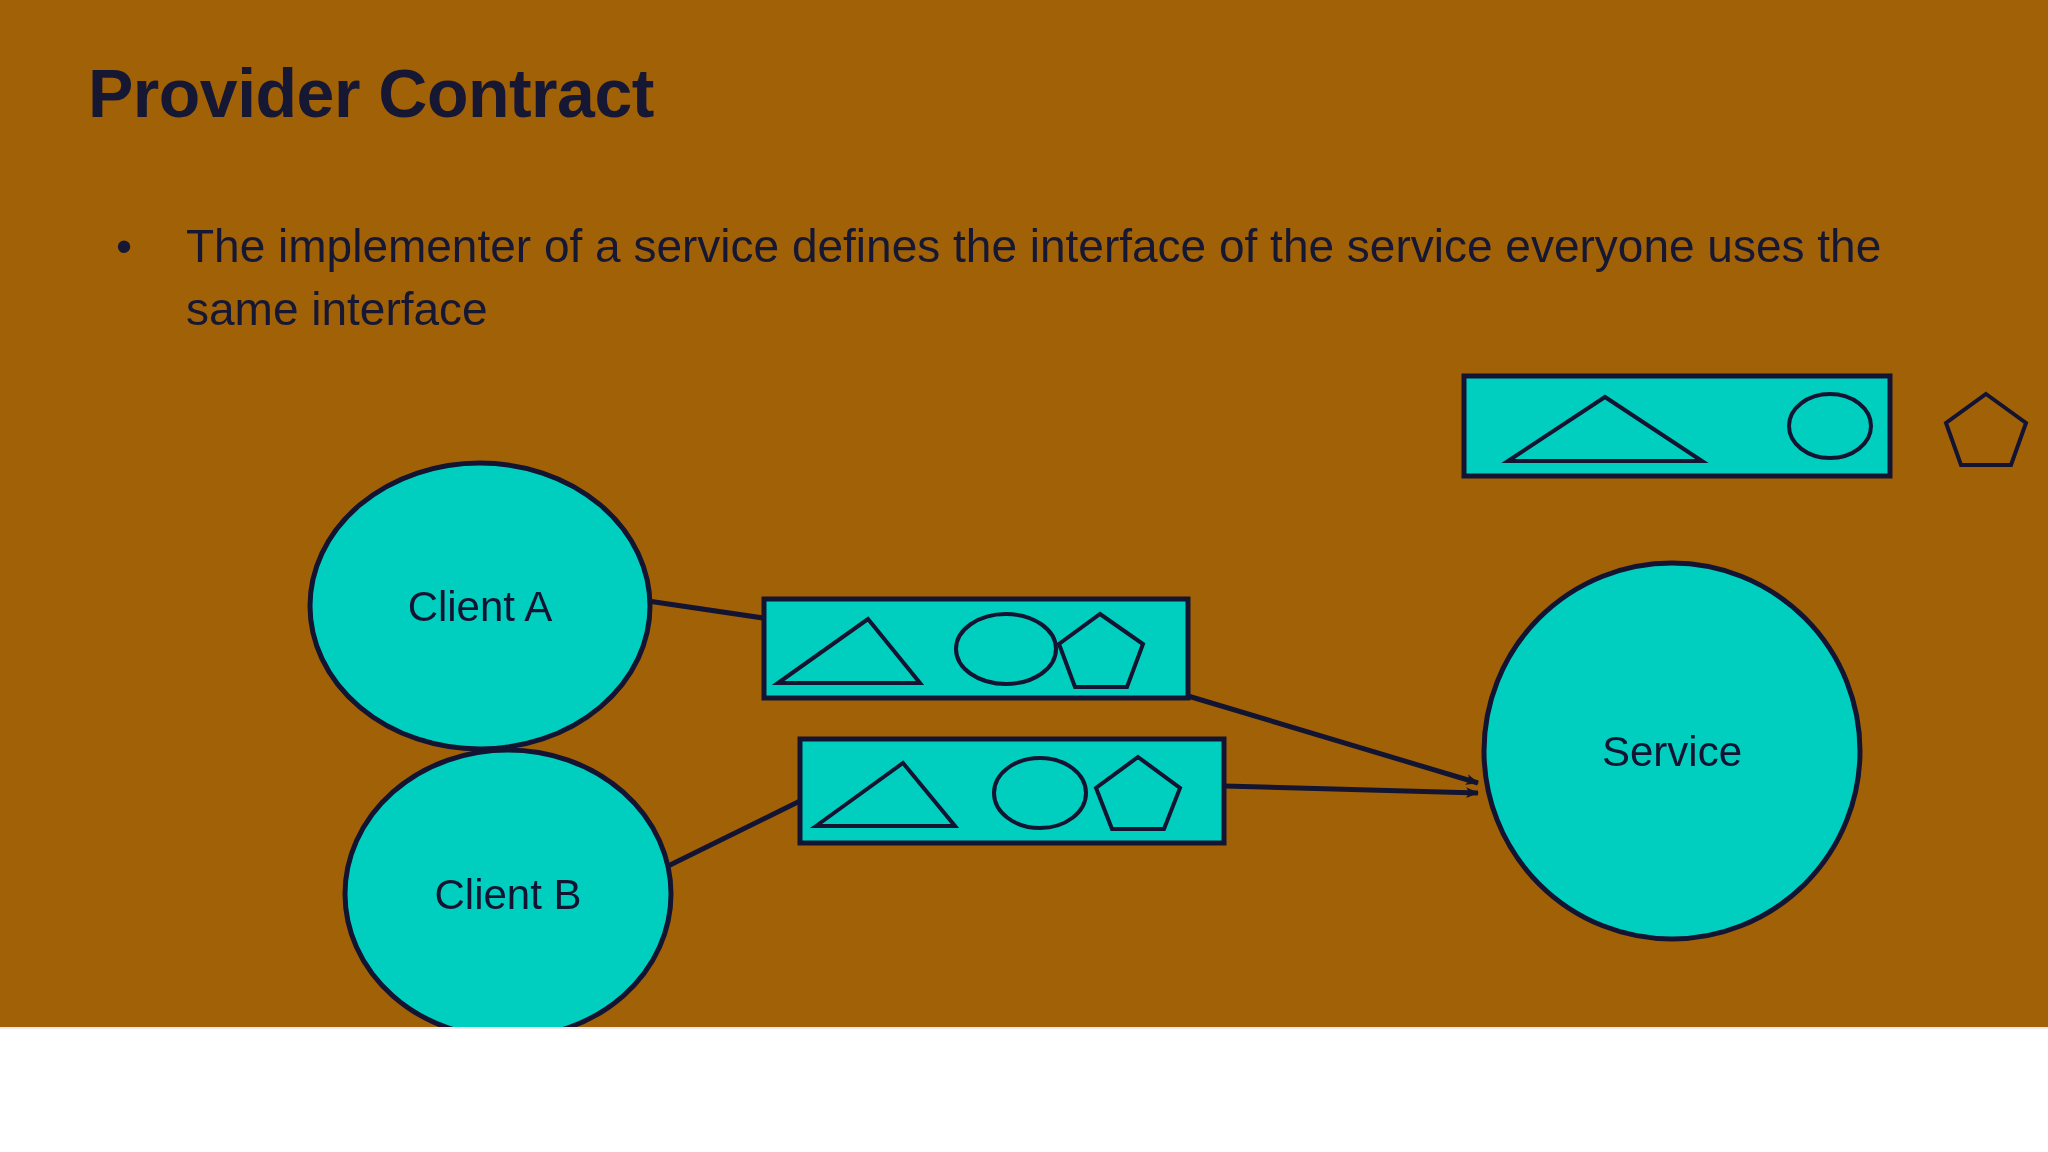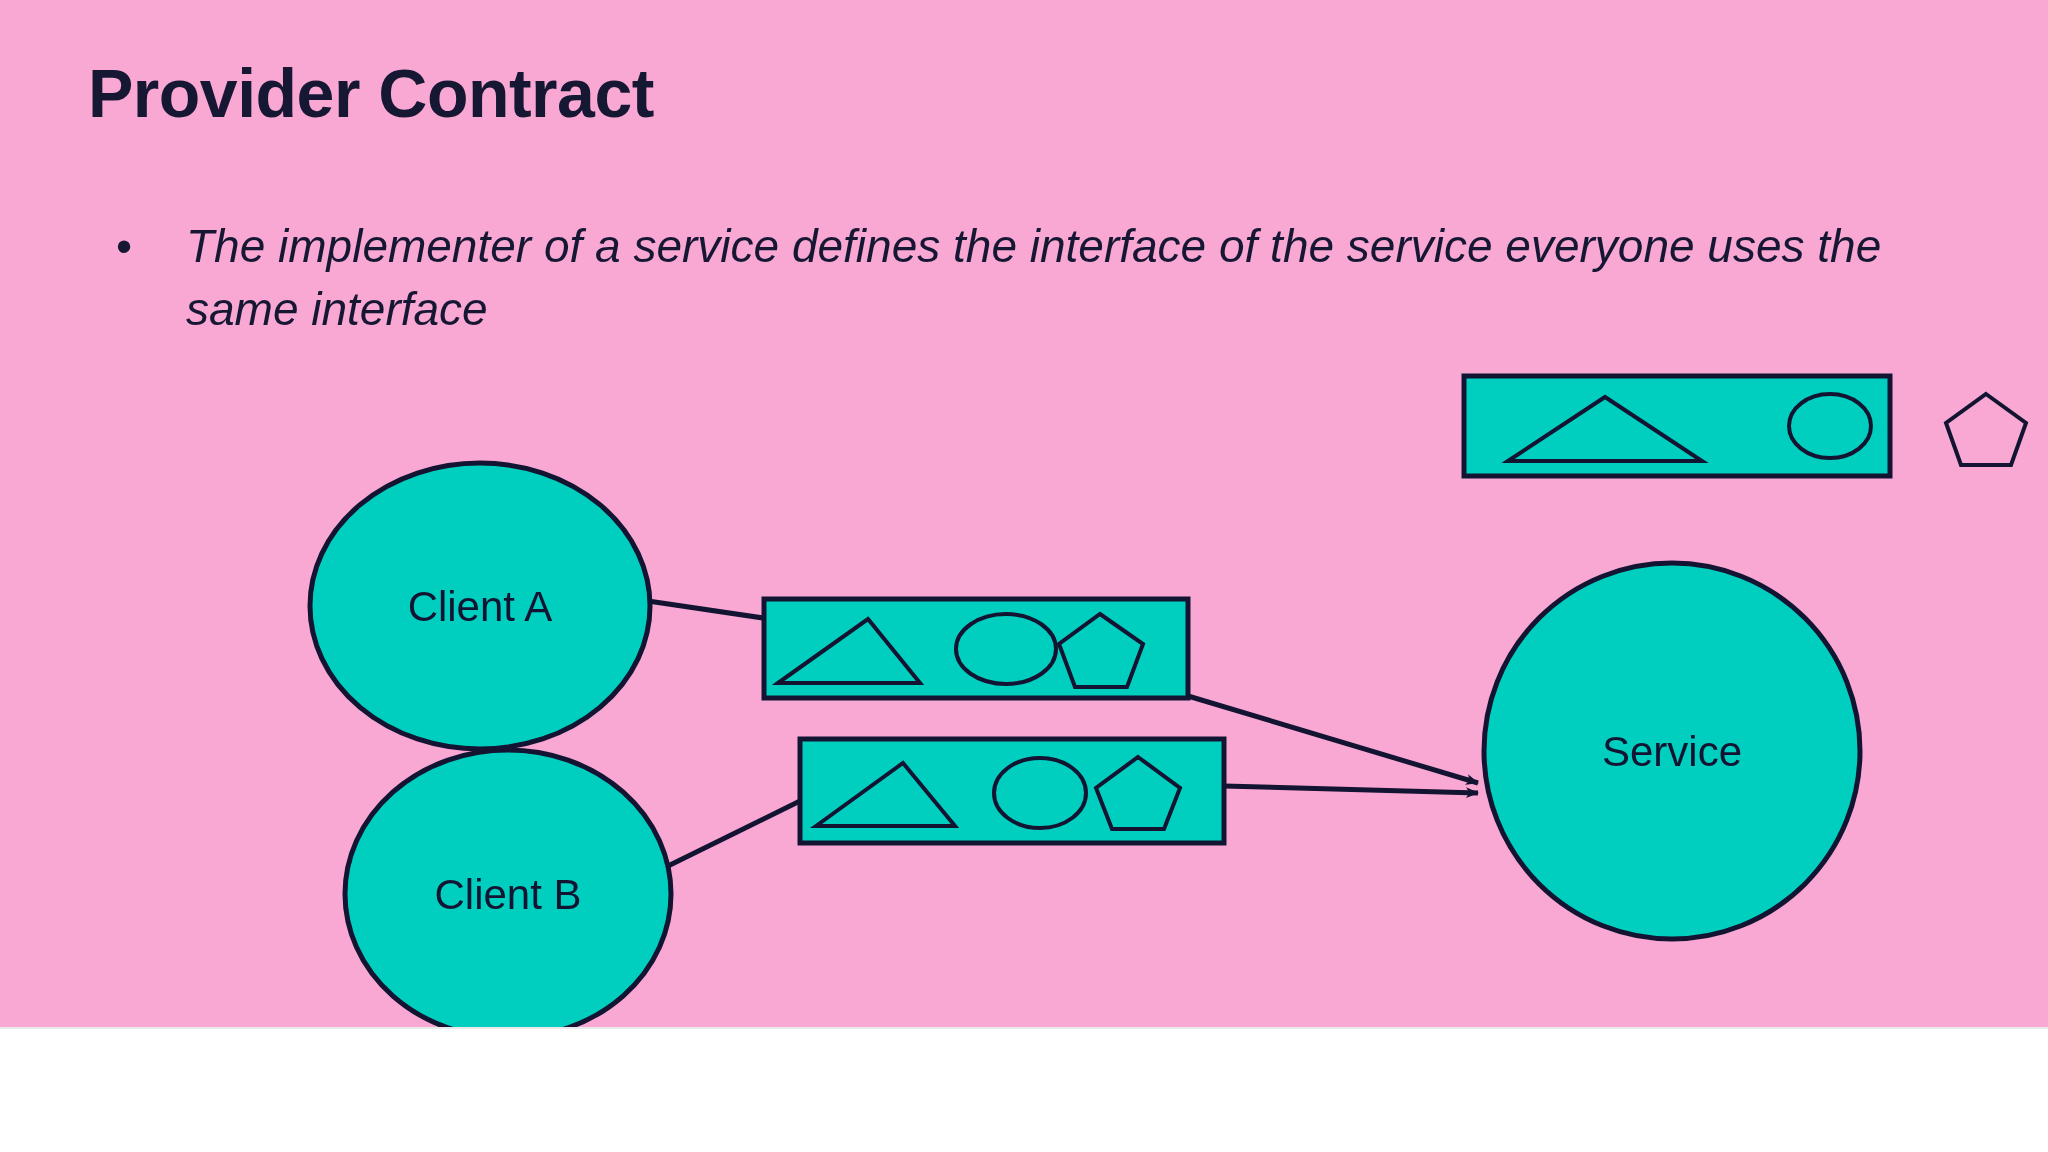--- a/index.html
+++ b/index.html
@@ -8,21 +8,21 @@
     width: 2048px;
     height: 1152px;
     background: #ffffff;
     font-family: "Liberation Sans", sans-serif;
     overflow: hidden;
   }
   .slide {
     position: relative;
     width: 2048px;
     height: 1152px;
-    background: #f9a8d4;
+    background: #a16207;
   }
 
   
   .slide-title {
     position: absolute;
     left: 88px;
     top: 58px;
     font-size: 68px;
     font-weight: bold;
     color: #161733;
@@ -50,21 +50,20 @@
     line-height: 1.38;
     text-align: left;
     padding-left: 16px;
     color: #161733;
   }
   .bullet-text {
     font-size: 46px;
     line-height: 1.38;
     color: #161733;
     max-width: 1760px;
-    font-style: italic;
   }
 
   
   .diagram {
     position: absolute;
     left: 0;
     top: 361px;
     width: 2048px;
     height: 670px;
   }

